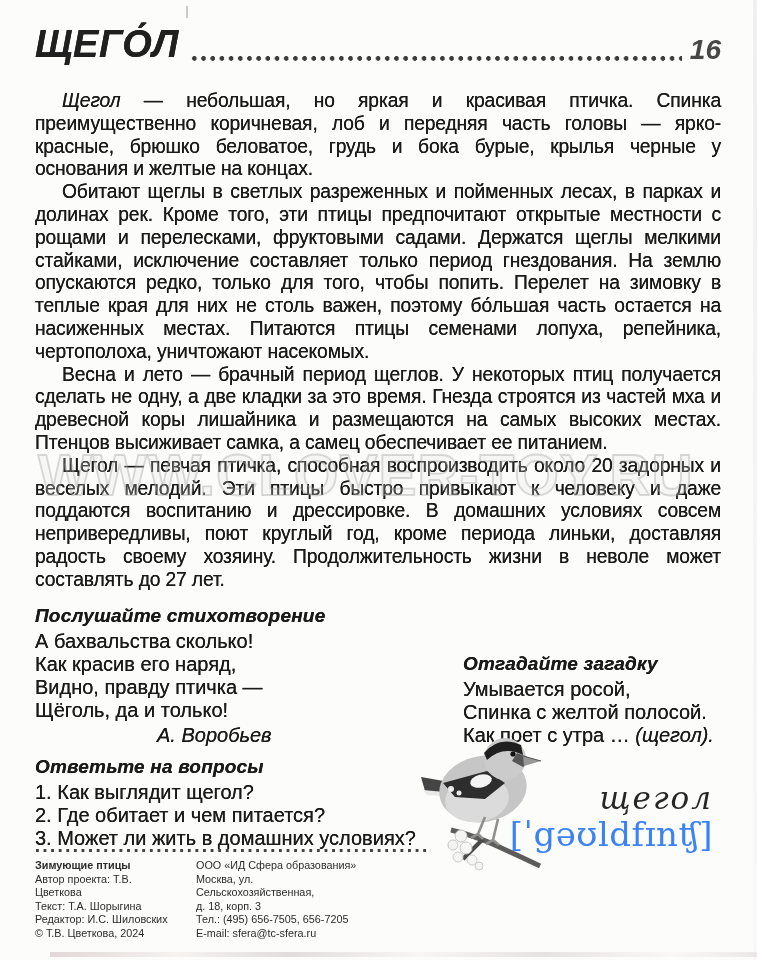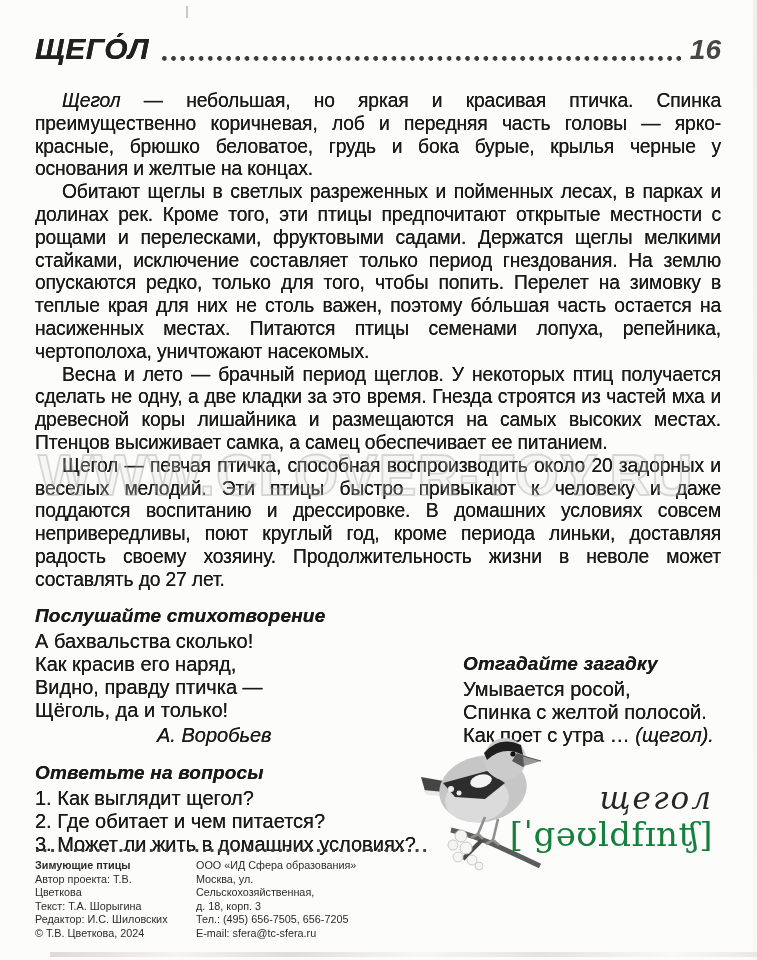--- a/index.html
+++ b/index.html
@@ -9,21 +9,21 @@
     background:#fcfcfa;
     overflow:hidden;
     font-family:"Liberation Sans",sans-serif;
     color:#1a1a1a;
   }
   .content{position:absolute;left:35px;right:36px;top:28px;z-index:2;}
 
   
   .titlebar{display:flex;align-items:flex-end;height:38px;margin-bottom:24px;}
   .title{
-    margin:0;font-size:30px;font-style:italic;font-weight:700;
+    margin:0;font-size:38px;font-style:italic;font-weight:700;
     letter-spacing:0.5px;white-space:nowrap;color:#202020;
     text-shadow:0 0 0.5px #202020;
   }
   .leader{
     flex:1;height:7px;margin:0 8px 4px 12px;
     background:radial-gradient(circle at 3.4px 3.4px,#3c3c3c 2.1px,transparent 2.6px);
     background-size:9.2px 7px;background-repeat:repeat-x;
   }
   .pagenum{
     font-size:28px;font-style:italic;font-weight:700;color:#474747;
@@ -47,21 +47,21 @@
     margin:0 0 3px 0;font-size:19px;font-style:italic;font-weight:700;
     letter-spacing:0.2px;text-shadow:0 0 0.5px #1a1a1a;
   }
   .verse-line{font-size:20px;line-height:23.3px;text-shadow:0 0 0.3px #1a1a1a;}
   .author{
     font-size:20px;font-style:italic;padding-left:122px;margin-top:1px;
     text-shadow:0 0 0.3px #1a1a1a;
   }
 
   
-  .questions{margin-top:15px;width:470px;}
+  .questions{margin-top:9px;width:470px;}
   .q-line{font-size:20px;line-height:22.6px;text-shadow:0 0 0.3px #1a1a1a;}
 
   
   .footer{position:absolute;left:35px;top:848px;width:400px;z-index:2;}
   .f-dots{
     height:5px;width:396px;
     background:radial-gradient(circle at 2.4px 2.4px,#444 1.5px,transparent 1.9px);
     background-size:7.6px 5px;background-repeat:repeat-x;
   }
   .f-cols{display:flex;margin-top:6px;font-size:10.8px;line-height:13.6px;color:#2b2b2b;gap:21px;}
@@ -75,21 +75,21 @@
   .bird-art{position:absolute;left:421px;top:733px;z-index:2;}
   .names{position:absolute;right:44px;top:782px;text-align:right;z-index:2;}
   .name-ru{
     font-family:"DejaVu Serif",serif;font-style:italic;
     font-size:31px;color:#262626;letter-spacing:2px;line-height:32px;
   }
   .name-en{
     font-size:38px;color:#333;letter-spacing:1.5px;line-height:42px;margin-top:8px;
   }
   .name-ipa{
-    font-family:"DejaVu Serif",serif;font-size:34px;color:#15803d;
+    font-family:"DejaVu Serif",serif;font-size:34px;color:#3b82f6;
     letter-spacing:0.5px;line-height:40px;margin-top:0px;
   }
 
   
   .watermark{
     position:absolute;left:38px;top:442px;z-index:3;
     font-size:57px;font-weight:700;letter-spacing:1px;white-space:nowrap;
     color:rgba(226,226,226,0.22);
     -webkit-text-stroke:1.8px rgba(158,158,158,0.38);
     pointer-events:none;

